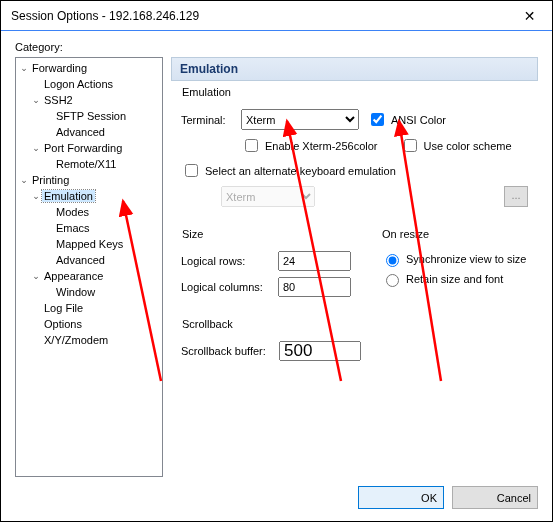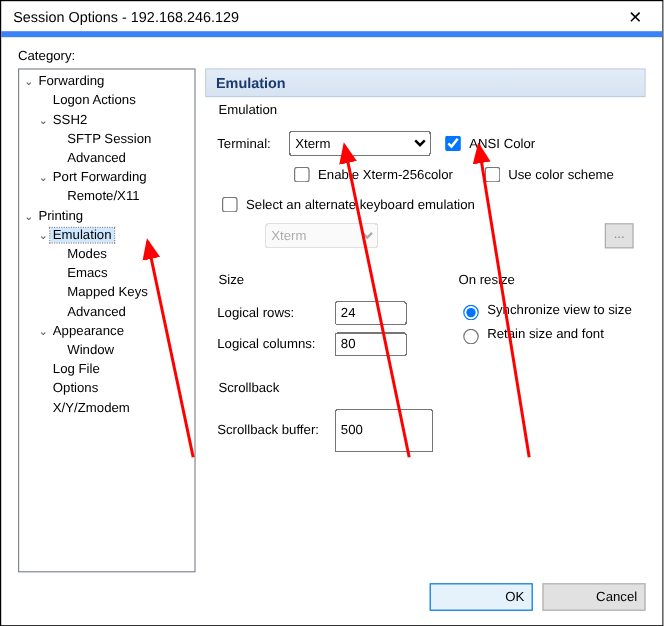--- a/index.html
+++ b/index.html
@@ -1,18 +1,18 @@
 <!DOCTYPE html>
 <html><head>
 <meta charset="utf-8">
 <style>
   * { box-sizing: border-box; font-family: "Segoe UI", Tahoma, sans-serif; }
   body { margin: 0; background: #fff; }
   .window { width: 553px; height: 522px; border: 1px solid #000; position: relative; background: #fff; }
-  .titlebar { height: 30px; display: flex; align-items: center; justify-content: space-between; padding: 0 0 0 10px; border-bottom: 5px solid #3b82f6; }
+  .titlebar { height: 30px; display: flex; align-items: center; justify-content: space-between; padding: 0 0 0 10px; border-bottom: 1px solid #3b82f6; }
   .titlebar-title { font-size: 12px; color: #000; }
   .titlebar-close { width: 45px; height: 30px; display: flex; align-items: center; justify-content: center; font-size: 14px; }
   .content { position: absolute; top: 30px; left: 0; right: 0; bottom: 0; padding: 10px 14px 0 14px; }
   .category-label { font-size: 11px; color: #000; margin-bottom: 4px; }
   .layout { display: flex; gap: 8px; height: 420px; }
   .tree { width: 148px; border: 1px solid #828790; background: #fff; font-size: 11px; padding: 2px; overflow: auto; }
   .tree ul { list-style: none; margin: 0; padding: 0; }
   .tree li { padding: 0; white-space: nowrap; }
   .tree .row { display: flex; align-items: center; height: 16px; cursor: default; }
   .tree .exp { width: 12px; text-align: center; font-size: 9px; color: #555; display: inline-block; }
@@ -23,22 +23,22 @@
   .ind3 { padding-left: 36px; }
   .panel { flex: 1; position: relative; }
   .panel-header { background: linear-gradient(#e3ecf7, #d7e3f2); border: 1px solid #bcd; padding: 4px 8px; font-size: 12px; font-weight: bold; color: #1a3a6e; }
   .group { position: relative; margin-top: 12px; padding: 16px 10px 10px 10px; }
   .group-title { position: absolute; top: -7px; left: 8px; background: #fff; font-size: 11px; padding: 0 3px; color: #000; }
   .group-bd { position: absolute; inset: 0; border: 1px solid #d0d0d0; border-radius: 2px; z-index: -1; }
   .frow { display: flex; align-items: center; gap: 8px; font-size: 11px; margin-bottom: 6px; }
   .frow .flabel { width: 90px; }
   select.terminal { width: 118px; height: 21px; font-size: 11px; }
   select.alt { width: 94px; height: 21px; font-size: 11px; }
-  input[type=text].num { width: 60px; height: 20px; font-size: 11px; padding: 1px 3px; }
-  input[type=text].buf { width: 82px; height: 36px; font-size: 11px; padding: 1px 3px; }
+  input[type=text].num { width: 73px; height: 20px; font-size: 11px; padding: 1px 3px; }
+  input[type=text].buf { width: 82px; height: 20px; font-size: 17px; padding: 1px 3px; }
   .chk { display: flex; align-items: center; gap: 4px; font-size: 11px; }
   .sizebox { display: flex; gap: 10px; }
   .sizebox .left { width: 190px; }
   .radio { display: flex; align-items: center; gap: 4px; font-size: 11px; margin-bottom: 4px; }
   .dots-btn { width: 24px; height: 21px; border: 1px solid #adadad; background: #e1e1e1; font-size: 11px; text-align: center; line-height: 17px; }
   .buttons { position: absolute; right: 14px; bottom: 12px; display: flex; gap: 8px; }
   .btn { width: 86px; height: 23px; font-size: 11px; border: 1px solid #adadad; background: #e1e1e1; text-align: right; }
   .btn.primary { border: 1px solid #0078d7; background: #e5f1fb; }
   .disabled { color: #888; }
   svg.arrows { position: absolute; inset: 0; pointer-events: none; }

